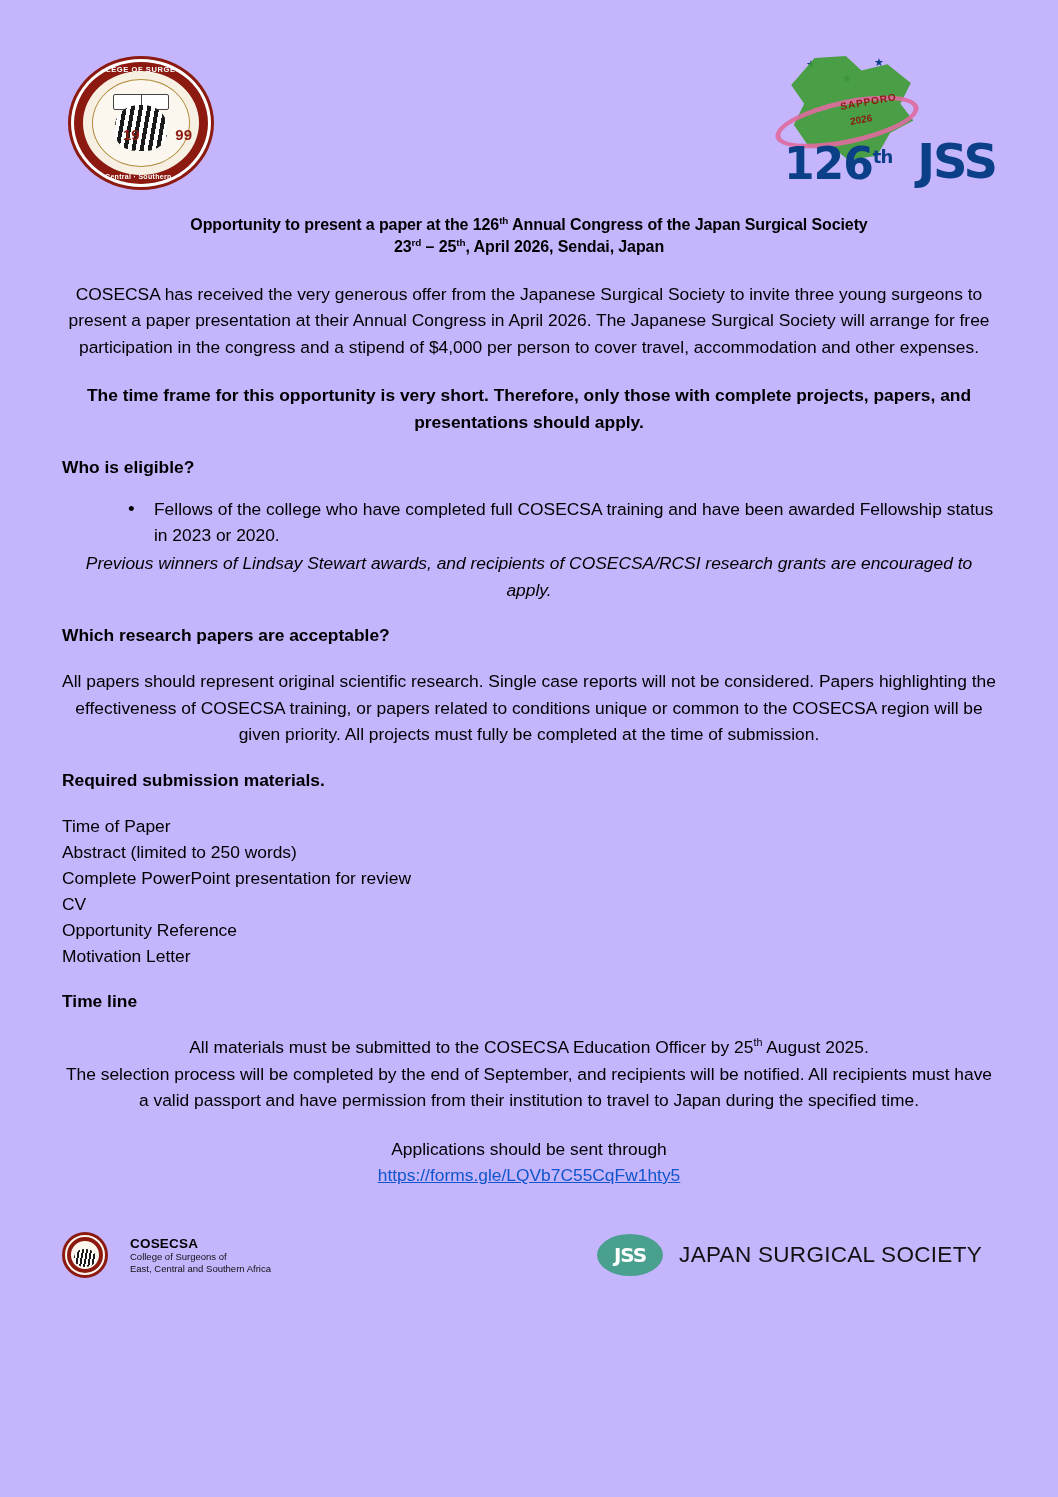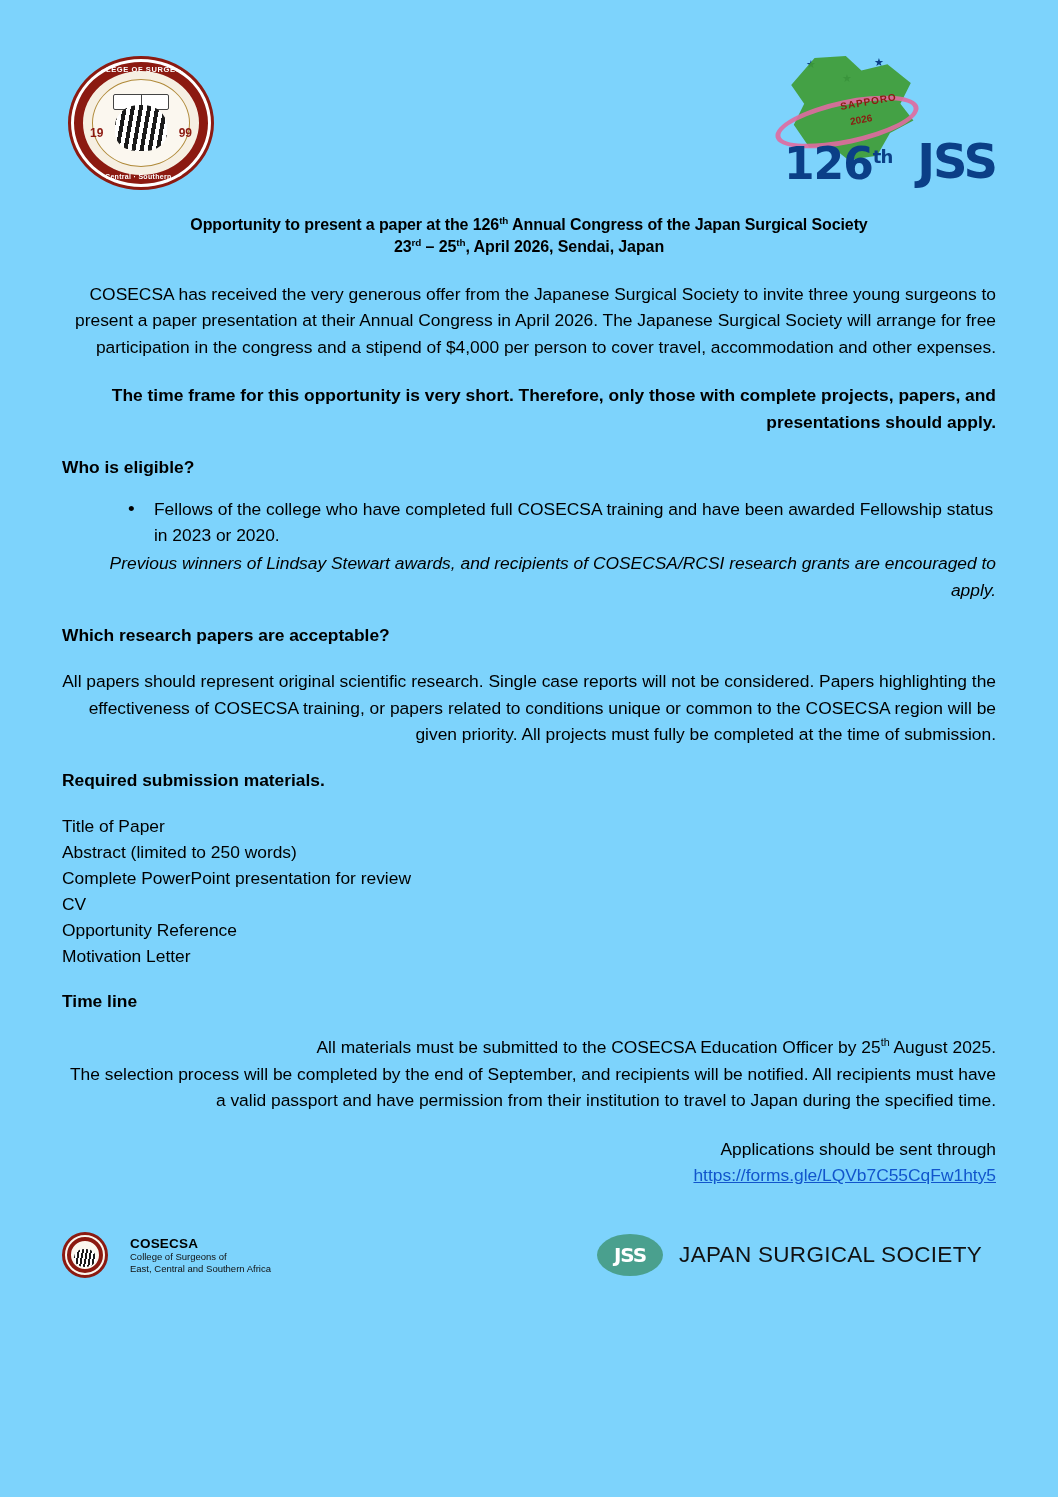--- a/index.html
+++ b/index.html
@@ -13,21 +13,21 @@
     min-height: 1497px;
     font-family: "Liberation Sans", sans-serif;
     color: #000000;
     position: relative;
   }
   .page {
     width: 1058px;
     min-height: 1497px;
     padding: 48px 62px 20px 62px;
     position: relative;
-    background: #7dd3fc;
+    background: #c4b5fd;
   }
 
   
   .header-row {
     display: flex;
     justify-content: space-between;
     align-items: flex-start;
     height: 150px;
   }
   .cosecsa-crest {
@@ -101,23 +101,24 @@
     left: 0; right: 0; bottom: 7px;
     text-align: center;
     font-size: 7px;
     font-weight: bold;
     letter-spacing: .3px;
     color: #ffffff;
   }
   .crest-year-l, .crest-year-r {
     position: absolute;
     top: 52%;
-    font-size: 12px;
+    font-size: 15px;
     font-weight: bold;
     color: #8c1a11;
+    margin-left: 33px;
   }
   .crest-year-l { left: 19px; }
   .crest-year-r { right: 19px; }
 
   .jss-logo {
     width: 230px;
     height: 135px;
     position: relative;
     flex: 0 0 auto;
     margin-top: 8px;
@@ -187,21 +188,21 @@
     font-size: 16px;
     font-weight: bold;
     line-height: 1.38;
     margin: 16px 0 0 0;
     letter-spacing: -0.1px;
   }
   p.body, .body-block {
     font-size: 17.4px;
     line-height: 1.52;
     margin: 22px 0 0 0;
-    text-align: right;
+    text-align: center;
   }
   p.bold { font-weight: bold; }
   p.italic { font-style: italic; }
   .heading {
     font-size: 17.4px;
     font-weight: bold;
     margin: 22px 0 0 0;
   }
   ul.bullets {
     margin: 18px 0 0 0;
@@ -355,21 +356,21 @@
   </ul>
 
   <p class="body italic" style="margin-top:0">Previous winners of Lindsay Stewart awards, and recipients of COSECSA/RCSI research grants are encouraged to apply.</p>
 
   <p class="heading">Which research papers are acceptable?</p>
   <p class="body">All papers should represent original scientific research.  Single case reports will not be considered. Papers highlighting the effectiveness of COSECSA training, or papers related to conditions unique or common to the COSECSA region will be given priority. All projects must fully be completed at the time of submission.</p>
 
   <p class="heading">Required submission materials.</p>
 
   <div class="tight-list">
-    <div>Title of Paper</div>
+    <div>Time of Paper</div>
     <div>Abstract (limited to 250 words)</div>
     <div>Complete PowerPoint presentation for review</div>
     <div>CV</div>
     <div>Opportunity Reference</div>
     <div>Motivation Letter</div>
   </div>
 
   <p class="heading">Time line</p>
 
   <p class="body">

